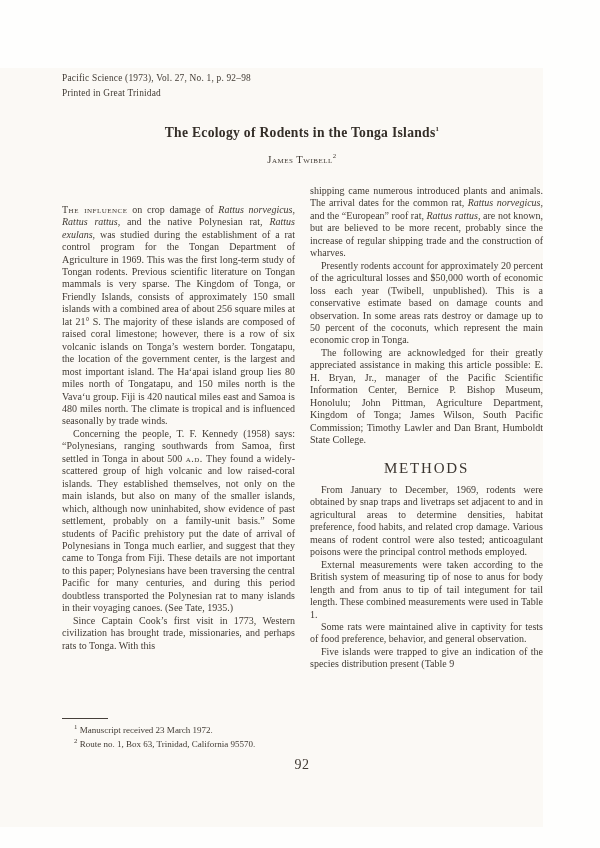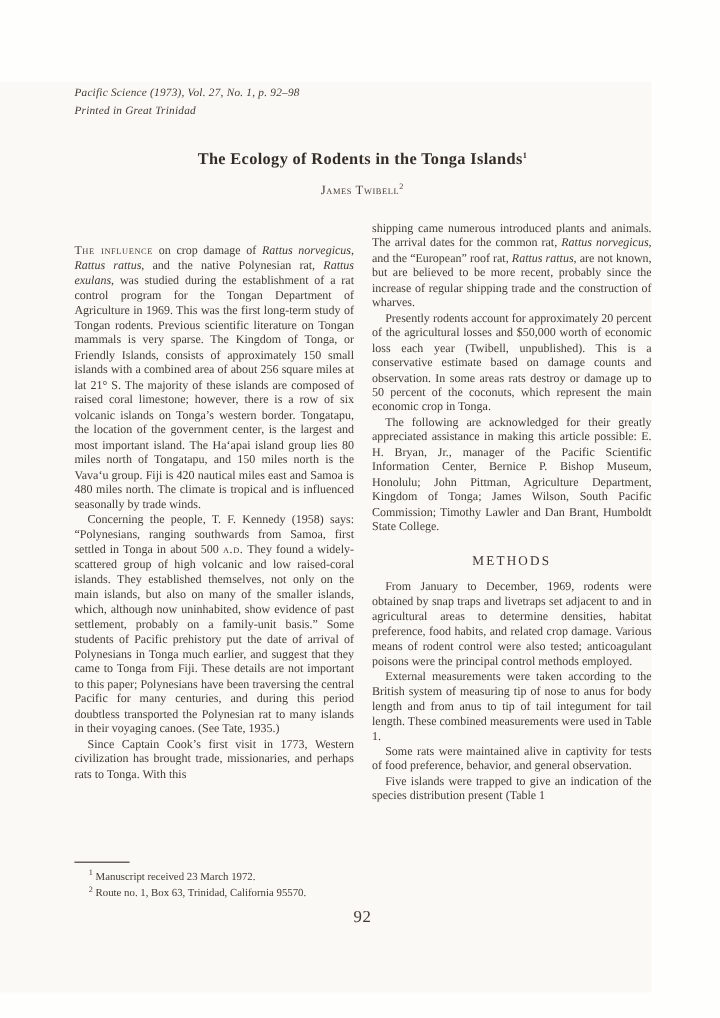--- a/index.html
+++ b/index.html
@@ -10,21 +10,21 @@
     font-family:"Liberation Serif", serif;
     color:#403a33;
     overflow:hidden;
   }
   .scan-tint {
     position:absolute; left:0; top:68px; width:543px; height:759px;
     background:#fbf9f5;
   }
   .header {
     position:absolute; left:62px; top:71px;
-    font-size:9.4px; line-height:14.5px; letter-spacing:0.2px;font-style:italic;
+    font-size:9.4px; line-height:14.5px; letter-spacing:0.2px;
   }
   .title {
     position:absolute; left:60px; top:125px; width:484px; margin:0;
     text-align:center; font-size:13.6px; font-weight:bold;
     color:#342e28; letter-spacing:0.3px;
   }
   .author {
     position:absolute; left:60px; top:154px; width:484px;
     text-align:center; font-size:10.6px; letter-spacing:0.6px;
   }
@@ -33,21 +33,21 @@
     display:flex; gap:15px;align-items:center;
   }
   .col { width:233px; font-size:10px; line-height:12.45px; text-align:justify; }
   .col p.body-para { margin:0; }
   .col p.body-para.indent { text-indent:11px; }
   .seg-i { font-style:italic; }
   .seg-sc { font-variant:small-caps; letter-spacing:0.5px; }
   .seg-sup { vertical-align:super; font-size:6.8px; line-height:0; }
   .section-heading {
     margin:15px 0 10px; text-align:center;
-    font-size:11px; font-weight:normal; letter-spacing:1.8px;
+    font-size:15px; font-weight:normal; letter-spacing:1.8px;
     color:#3b352f;
   }
   .footnotes {
     position:absolute; left:62px; top:718px; width:242px;
     background:#fbf9f5;
   }
   .footnote-rule { width:46px; border-top:1.2px solid #46403a; margin:0 0 5px 0; }
   .footnote-list p.body-para {
     margin:0; font-size:9px; line-height:13.5px;
     text-align:left; padding-left:12px; text-indent:0;
@@ -83,21 +83,21 @@
       <div>
           <p class="body-para"><span>shipping came numerous introduced plants and animals. The arrival dates for the common rat, </span><span class="seg-i">Rattus norvegicus</span><span>, and the “European” roof rat, </span><span class="seg-i">Rattus rattus</span><span>, are not known, but are believed to be more recent, probably since the increase of regular shipping trade and the construction of wharves.</span></p>
           <p class="body-para indent"><span>Presently rodents account for approximately 20 percent of the agricultural losses and $50,000 worth of economic loss each year (Twibell, unpublished). This is a conservative estimate based on damage counts and observation. In some areas rats destroy or damage up to 50 percent of the coconuts, which represent the main economic crop in Tonga.</span></p>
           <p class="body-para indent"><span>The following are acknowledged for their greatly appreciated assistance in making this article possible: E. H. Bryan, Jr., manager of the Pacific Scientific Information Center, Bernice P. Bishop Museum, Honolulu; John Pittman, Agriculture Department, Kingdom of Tonga; James Wilson, South Pacific Commission; Timothy Lawler and Dan Brant, Humboldt State College.</span></p>
         </div>
       <h2 class="section-heading">METHODS</h2>
       <div>
           <p class="body-para indent"><span>From January to December, 1969, rodents were obtained by snap traps and livetraps set adjacent to and in agricultural areas to determine densities, habitat preference, food habits, and related crop damage. Various means of rodent control were also tested; anticoagulant poisons were the principal control methods employed.</span></p>
           <p class="body-para indent"><span>External measurements were taken according to the British system of measuring tip of nose to anus for body length and from anus to tip of tail integument for tail length. These combined measurements were used in Table 1.</span></p>
           <p class="body-para indent"><span>Some rats were maintained alive in captivity for tests of food preference, behavior, and general observation.</span></p>
-          <p class="body-para indent"><span>Five islands were trapped to give an indication of the species distribution present (Table 1</span></p>
+          <p class="body-para indent"><span>Five islands were trapped to give an indication of the species distribution present (Table 9</span></p>
         </div>
     </div>
   </div>
 
   <div class="footnotes">
     <div class="footnote-rule"></div>
     <div class="footnote-list">
         <p class="body-para"><span class="seg-sup">1</span><span> Manuscript received 23 March 1972.</span></p>
         <p class="body-para"><span class="seg-sup">2</span><span> Route no. 1, Box 63, Trinidad, California 95570.</span></p>
       </div>

